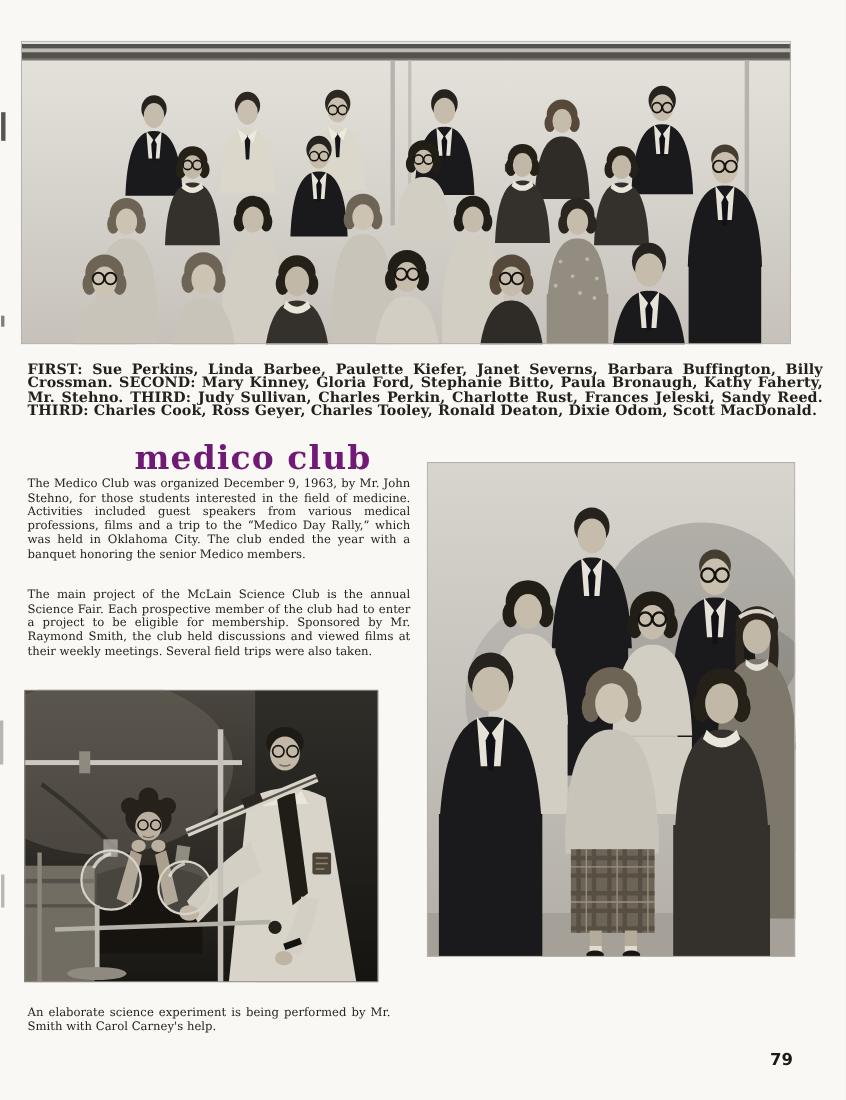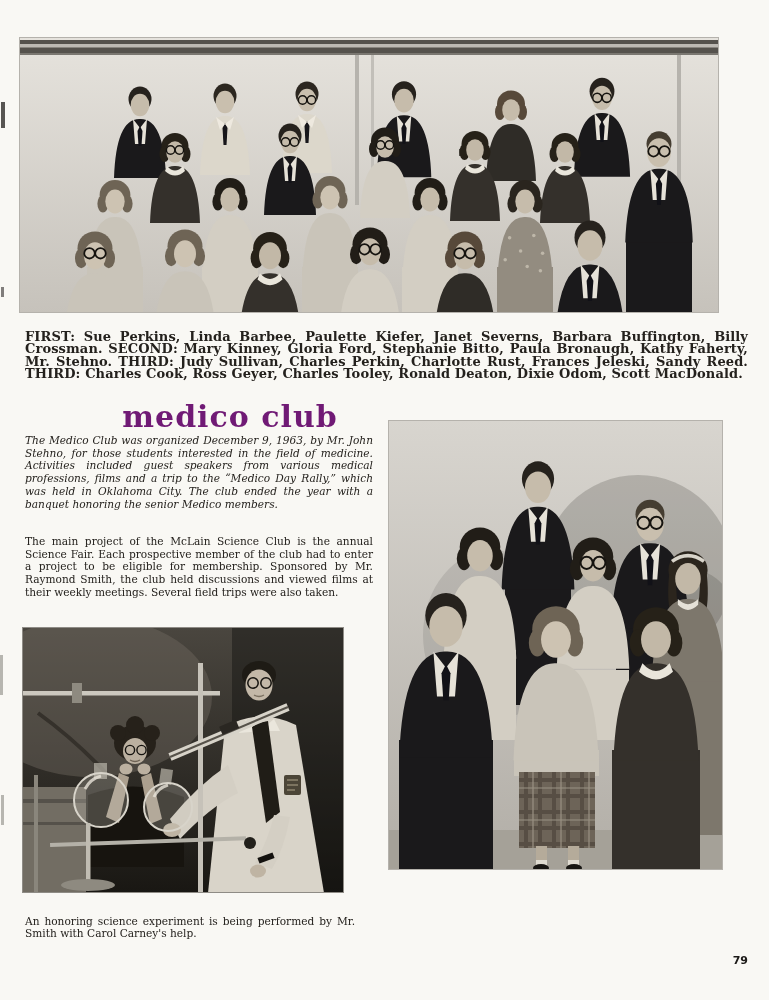--- a/index.html
+++ b/index.html
@@ -19,34 +19,34 @@
     position:absolute;left:60px;width:340px;text-align:center;
     font-weight:700;font-size:30px;letter-spacing:1px;color:#701a75;
     font-family:"DejaVu Serif","Liberation Serif",serif;
   }
   .heading-medico{top:379px;}
   .heading-science{top:575px;}
   .body-para{
     position:absolute;left:25px;width:348px;
     font-size:10.6px;line-height:12.9px;text-align:justify;
   }
-  .para-medico{top:423px;font-style:italic;}
+  .para-medico{top:423px;}
   .para-science{top:524px;}
   .caption-left{
     position:absolute;left:25px;top:904px;width:330px;
     font-size:10.6px;line-height:12.6px;text-align:justify;
   }
   .caption-right{
     position:absolute;left:389px;top:879px;width:347px;
     font-size:10.6px;line-height:12.6px;text-align:justify;
   }
   .page-number{
-    position:absolute;left:700px;top:954px;width:48px;text-align:right;
+    position:absolute;left:700px;top:954px;width:48px;
     font-family:"DejaVu Sans","Liberation Sans",sans-serif;
-    font-weight:700;font-size:11px;color:#1c1a18;
+    font-weight:700;font-size:15px;color:#1c1a18;
   }
 </style>
 </head>
 <body>
 
 <div class="page">
 
   <svg class="art" width="769" height="1000" viewBox="0 0 769 1000" aria-hidden="true">
     <defs>
       <clipPath id="clipTop">
@@ -334,17 +334,17 @@
 
   <p class="caption-top">FIRST: Sue Perkins, Linda Barbee, Paulette Kiefer, Janet Severns, Barbara Buffington, Billy Crossman. SECOND: Mary Kinney, Gloria Ford, Stephanie Bitto, Paula Bronaugh, Kathy Faherty, Mr. Stehno. THIRD: Judy Sullivan, Charles Perkin, Charlotte Rust, Frances Jeleski, Sandy Reed. THIRD: Charles Cook, Ross Geyer, Charles Tooley, Ronald Deaton, Dixie Odom, Scott MacDonald.</p>
 
   <h1 class="club-heading heading-medico">medico club</h1>
 
   <p class="body-para para-medico">The Medico Club was organized December 9, 1963, by Mr. John Stehno, for those students interested in the field of medicine. Activities included guest speakers from various medical professions, films and a trip to the “Medico Day Rally,” which was held in Oklahoma City. The club ended the year with a banquet honoring the senior Medico members.</p>
 
   <p class="body-para para-science">The main project of the McLain Science Club is the annual Science Fair. Each prospective member of the club had to enter a project to be eligible for membership. Sponsored by Mr. Raymond Smith, the club held discussions and viewed films at their weekly meetings. Several field trips were also taken.</p>
 
 
-  <p class="caption-left">An honoring science experiment is being performed by Mr. Smith with Carol Carney's help.</p>
+  <p class="caption-left">An elaborate science experiment is being performed by Mr. Smith with Carol Carney's help.</p>
 
 
   <div class="page-number">79</div>
 </div>
 
 </body></html>

